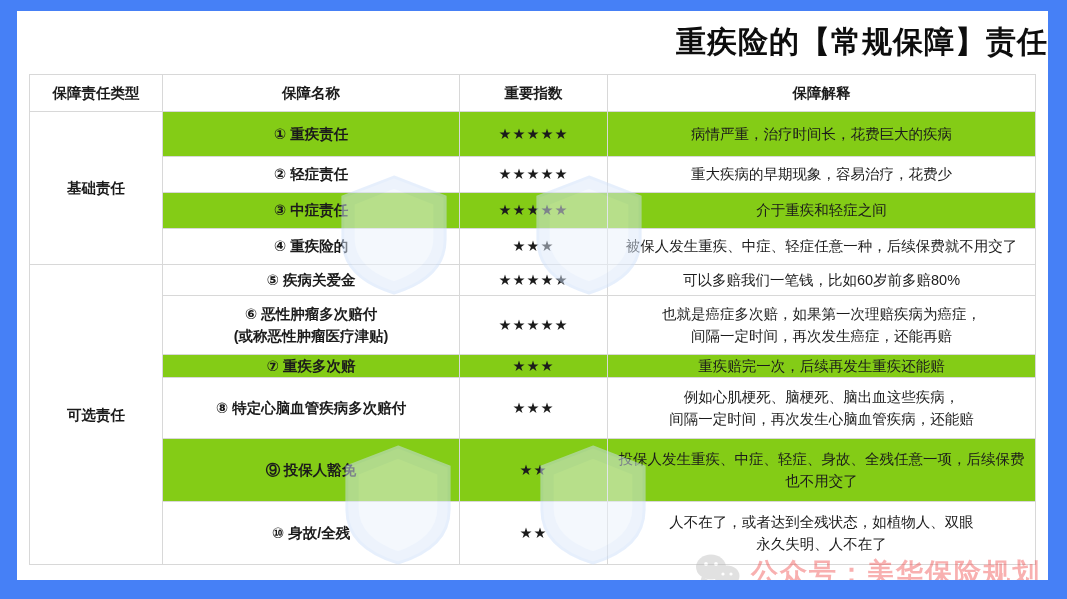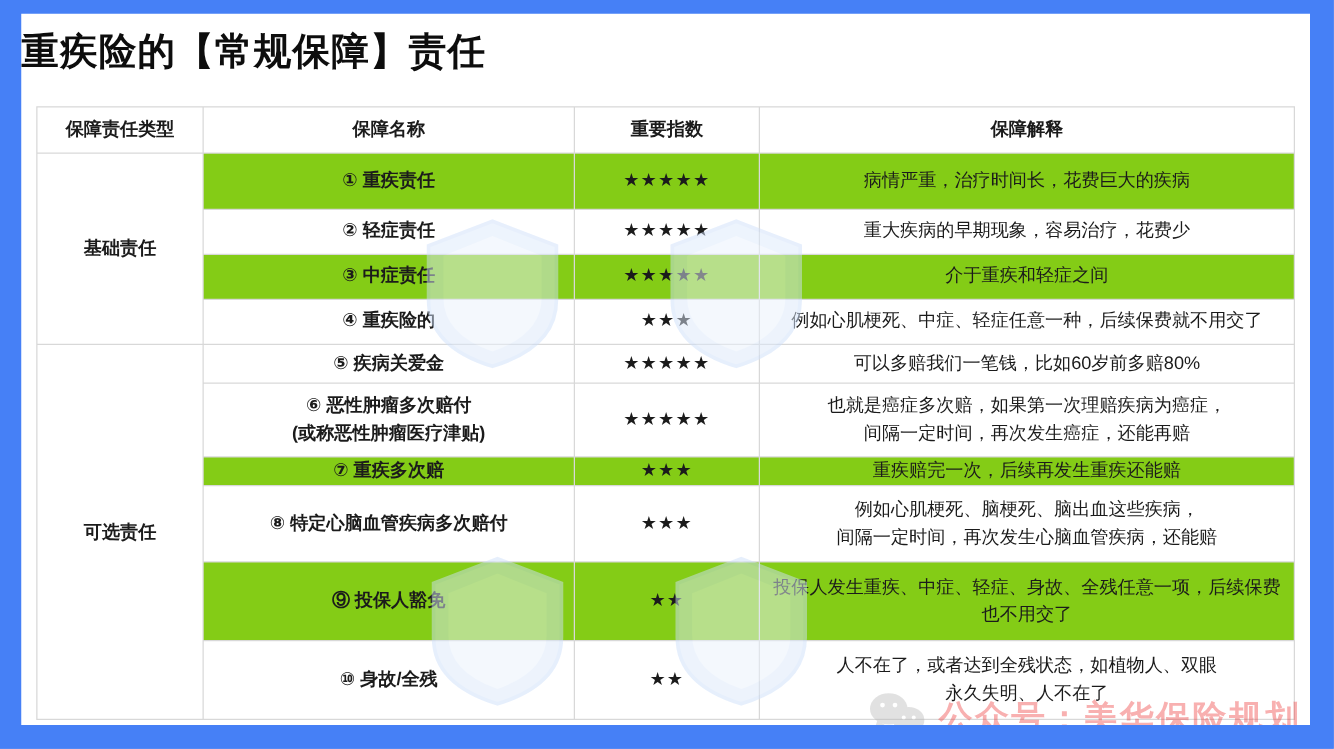--- a/index.html
+++ b/index.html
@@ -17,21 +17,21 @@
     padding:11px 19px 19px 17px;
   }
   .sheet{
     position:relative;
     width:100%;height:100%;
     background:#ffffff;
     box-sizing:border-box;
     overflow:hidden;
   }
   .title{
-    text-align:left;
+    text-align:right;
     font-size:30px;
     font-weight:bold;
     color:#0d0d0d;
     letter-spacing:1px;
     padding:14px 0 12px 0;
     line-height:1.1;
     white-space:nowrap;
   }
   
   .wm-layer{
@@ -62,21 +62,21 @@
     font-weight:bold;
   }
   
   table.tbl{
     position:relative;
     z-index:2;
     border-collapse:separate;
     border-spacing:1px;
     background:#d8d8d8;
     width:1004px;
-    margin:15px auto;
+    margin:4px auto;
     table-layout:fixed;
   }
   table.tbl td,table.tbl th{
     padding:0;
     margin:0;
     background:#ffffff;
     text-align:center;
     vertical-align:middle;
     font-size:14.5px;
     color:#1b1b1b;
@@ -184,21 +184,21 @@
           <td class="plain desc">重大疾病的早期现象，容易治疗，花费少</td>
         </tr>
         <tr class="alt" style="height:35px;">
           <td class="plain name">③ 中症责任</td>
           <td class="plain stars">★★★★★</td>
           <td class="plain desc">介于重疾和轻症之间</td>
         </tr>
         <tr style="height:35px;">
           <td class="plain name">④ 重疾险的</td>
           <td class="plain stars">★★★</td>
-          <td class="plain desc">例如心肌梗死、中症、轻症任意一种，后续保费就不用交了</td>
+          <td class="plain desc">被保人发生重疾、中症、轻症任意一种，后续保费就不用交了</td>
         </tr>
 
         <tr style="height:30px;">
           <td class="catcell" rowspan="6">可选责任</td>
           <td class="plain name">⑤ 疾病关爱金</td>
           <td class="plain stars">★★★★★</td>
           <td class="plain desc">可以多赔我们一笔钱，比如60岁前多赔80%</td>
         </tr>
         <tr style="height:58px;">
           <td class="plain name">

